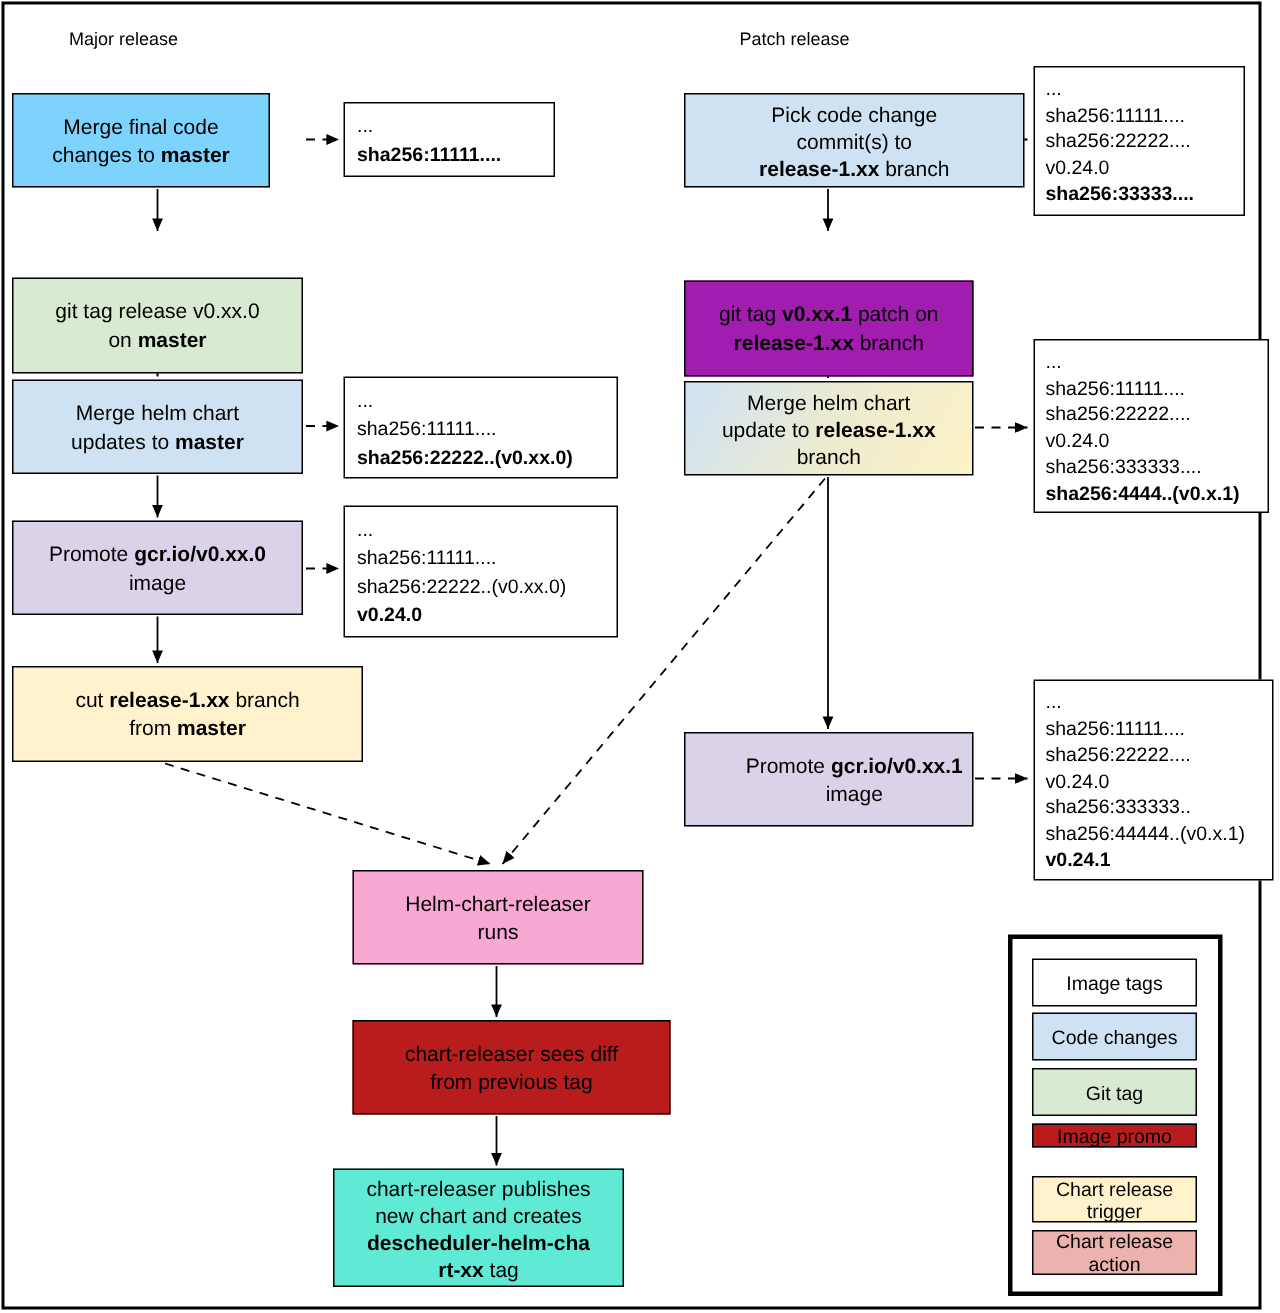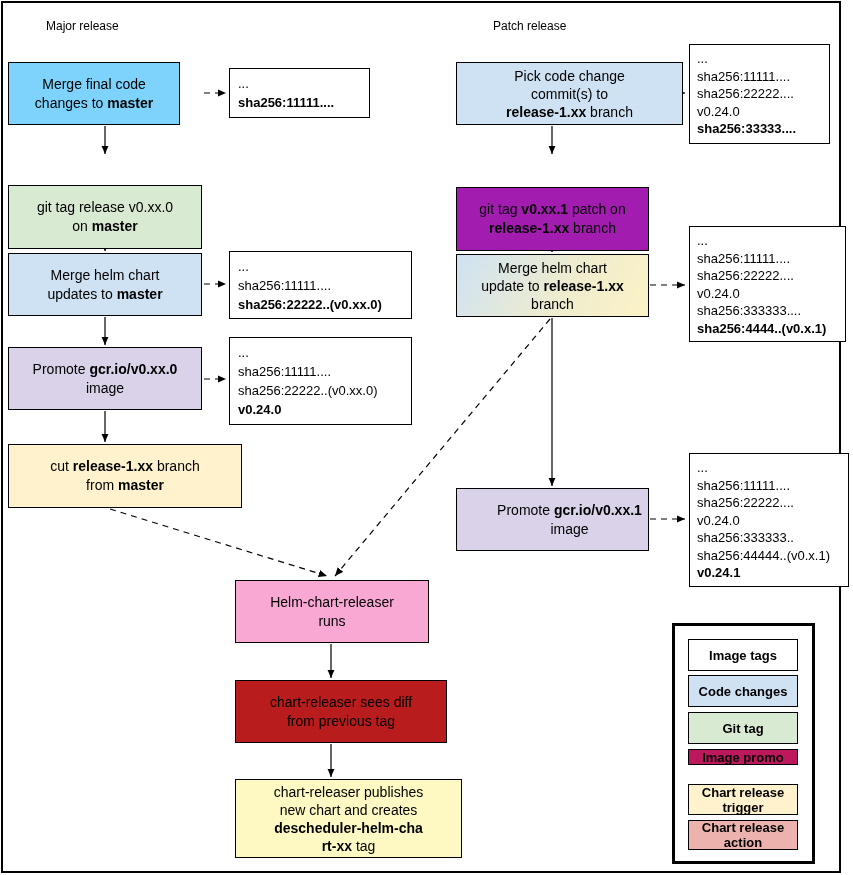--- a/index.html
+++ b/index.html
@@ -19,21 +19,21 @@
   .tag{
     position:absolute;border:1px solid #000;box-sizing:border-box;
     font-size:13px;line-height:19px;padding:5px 8px;text-align:left;white-space:nowrap;
   }
   .tag.compact{line-height:17.5px;padding:5px 7px;}
   .legend-frame{position:absolute;left:672px;top:623px;width:143px;height:241px;
     border:3px solid #000;box-sizing:border-box;background:#fff;}
   .legend-item{
     position:absolute;left:688px;width:110px;border:1px solid #000;box-sizing:border-box;
     display:flex;align-items:center;justify-content:center;text-align:center;
-    font-size:13px;line-height:15px;white-space:pre-line;font-weight:bold;
+    font-size:13px;line-height:15px;white-space:pre-line;
   }
   svg.arrows{position:absolute;left:0;top:0;pointer-events:none;}
   svg.arrows line{stroke:#000;stroke-width:1.2;}
   svg.arrows line.dashed{stroke-dasharray:6 5;}
 </style>
 </head>
 <body>
 
 <div id="canvas">
 
@@ -106,27 +106,27 @@
       <span>Promote <b>gcr.io/v0.xx.1</b><br>image</span>
     </div>
   <div class="tag compact" style="left: 689px; top: 453px; width: 160px; height: 134px; background: rgb(255, 255, 255);"><span>...<br>sha256:11111....<br>sha256:22222....<br>v0.24.0<br>sha256:333333..<br>sha256:44444..(v0.x.1)<br><b>v0.24.1</b></span></div>
 
   <div class="box" style="left: 235px; top: 580px; width: 194px; height: 63px; background: #f9a8d4;">
       <span>Helm-chart-releaser<br>runs</span>
     </div>
   <div class="box" style="left: 235px; top: 680px; width: 212px; height: 63px; background: #b91c1c;">
       <span>chart-releaser sees diff<br>from previous tag</span>
     </div>
-  <div class="box lh18" style="left: 235px; top: 779px; width: 227px; height: 79px; background: #fef9c3;">
+  <div class="box lh18" style="left: 222px; top: 779px; width: 194px; height: 79px; background: #5eead4;">
       <span>chart-releaser publishes<br>new chart and creates<br><b>descheduler-helm-cha</b><br><b>rt-xx</b> tag</span>
     </div>
 
   <div class="legend-frame"></div>
   <div class="legend-item" style="top: 639px; height: 32px; background: rgb(255, 255, 255);">Image tags</div>
   <div class="legend-item" style="top: 675px; height: 32px; background: rgb(207, 226, 243);">Code changes</div>
   <div class="legend-item" style="top: 712px; height: 32px; background: rgb(217, 234, 211);">Git tag</div>
-  <div class="legend-item" style="top: 749px; height: 16px; background: #be185d;">Image promo</div>
+  <div class="legend-item" style="top: 749px; height: 16px; background: #b91c1c;">Image promo</div>
   <div class="legend-item" style="top: 784px; height: 31px; background: rgb(255, 242, 204);">Chart release
 trigger</div>
   <div class="legend-item" style="top: 820px; height: 30px; background: rgb(236, 179, 174);">Chart release
 action</div>
 
 </div>
 
 </body></html>

